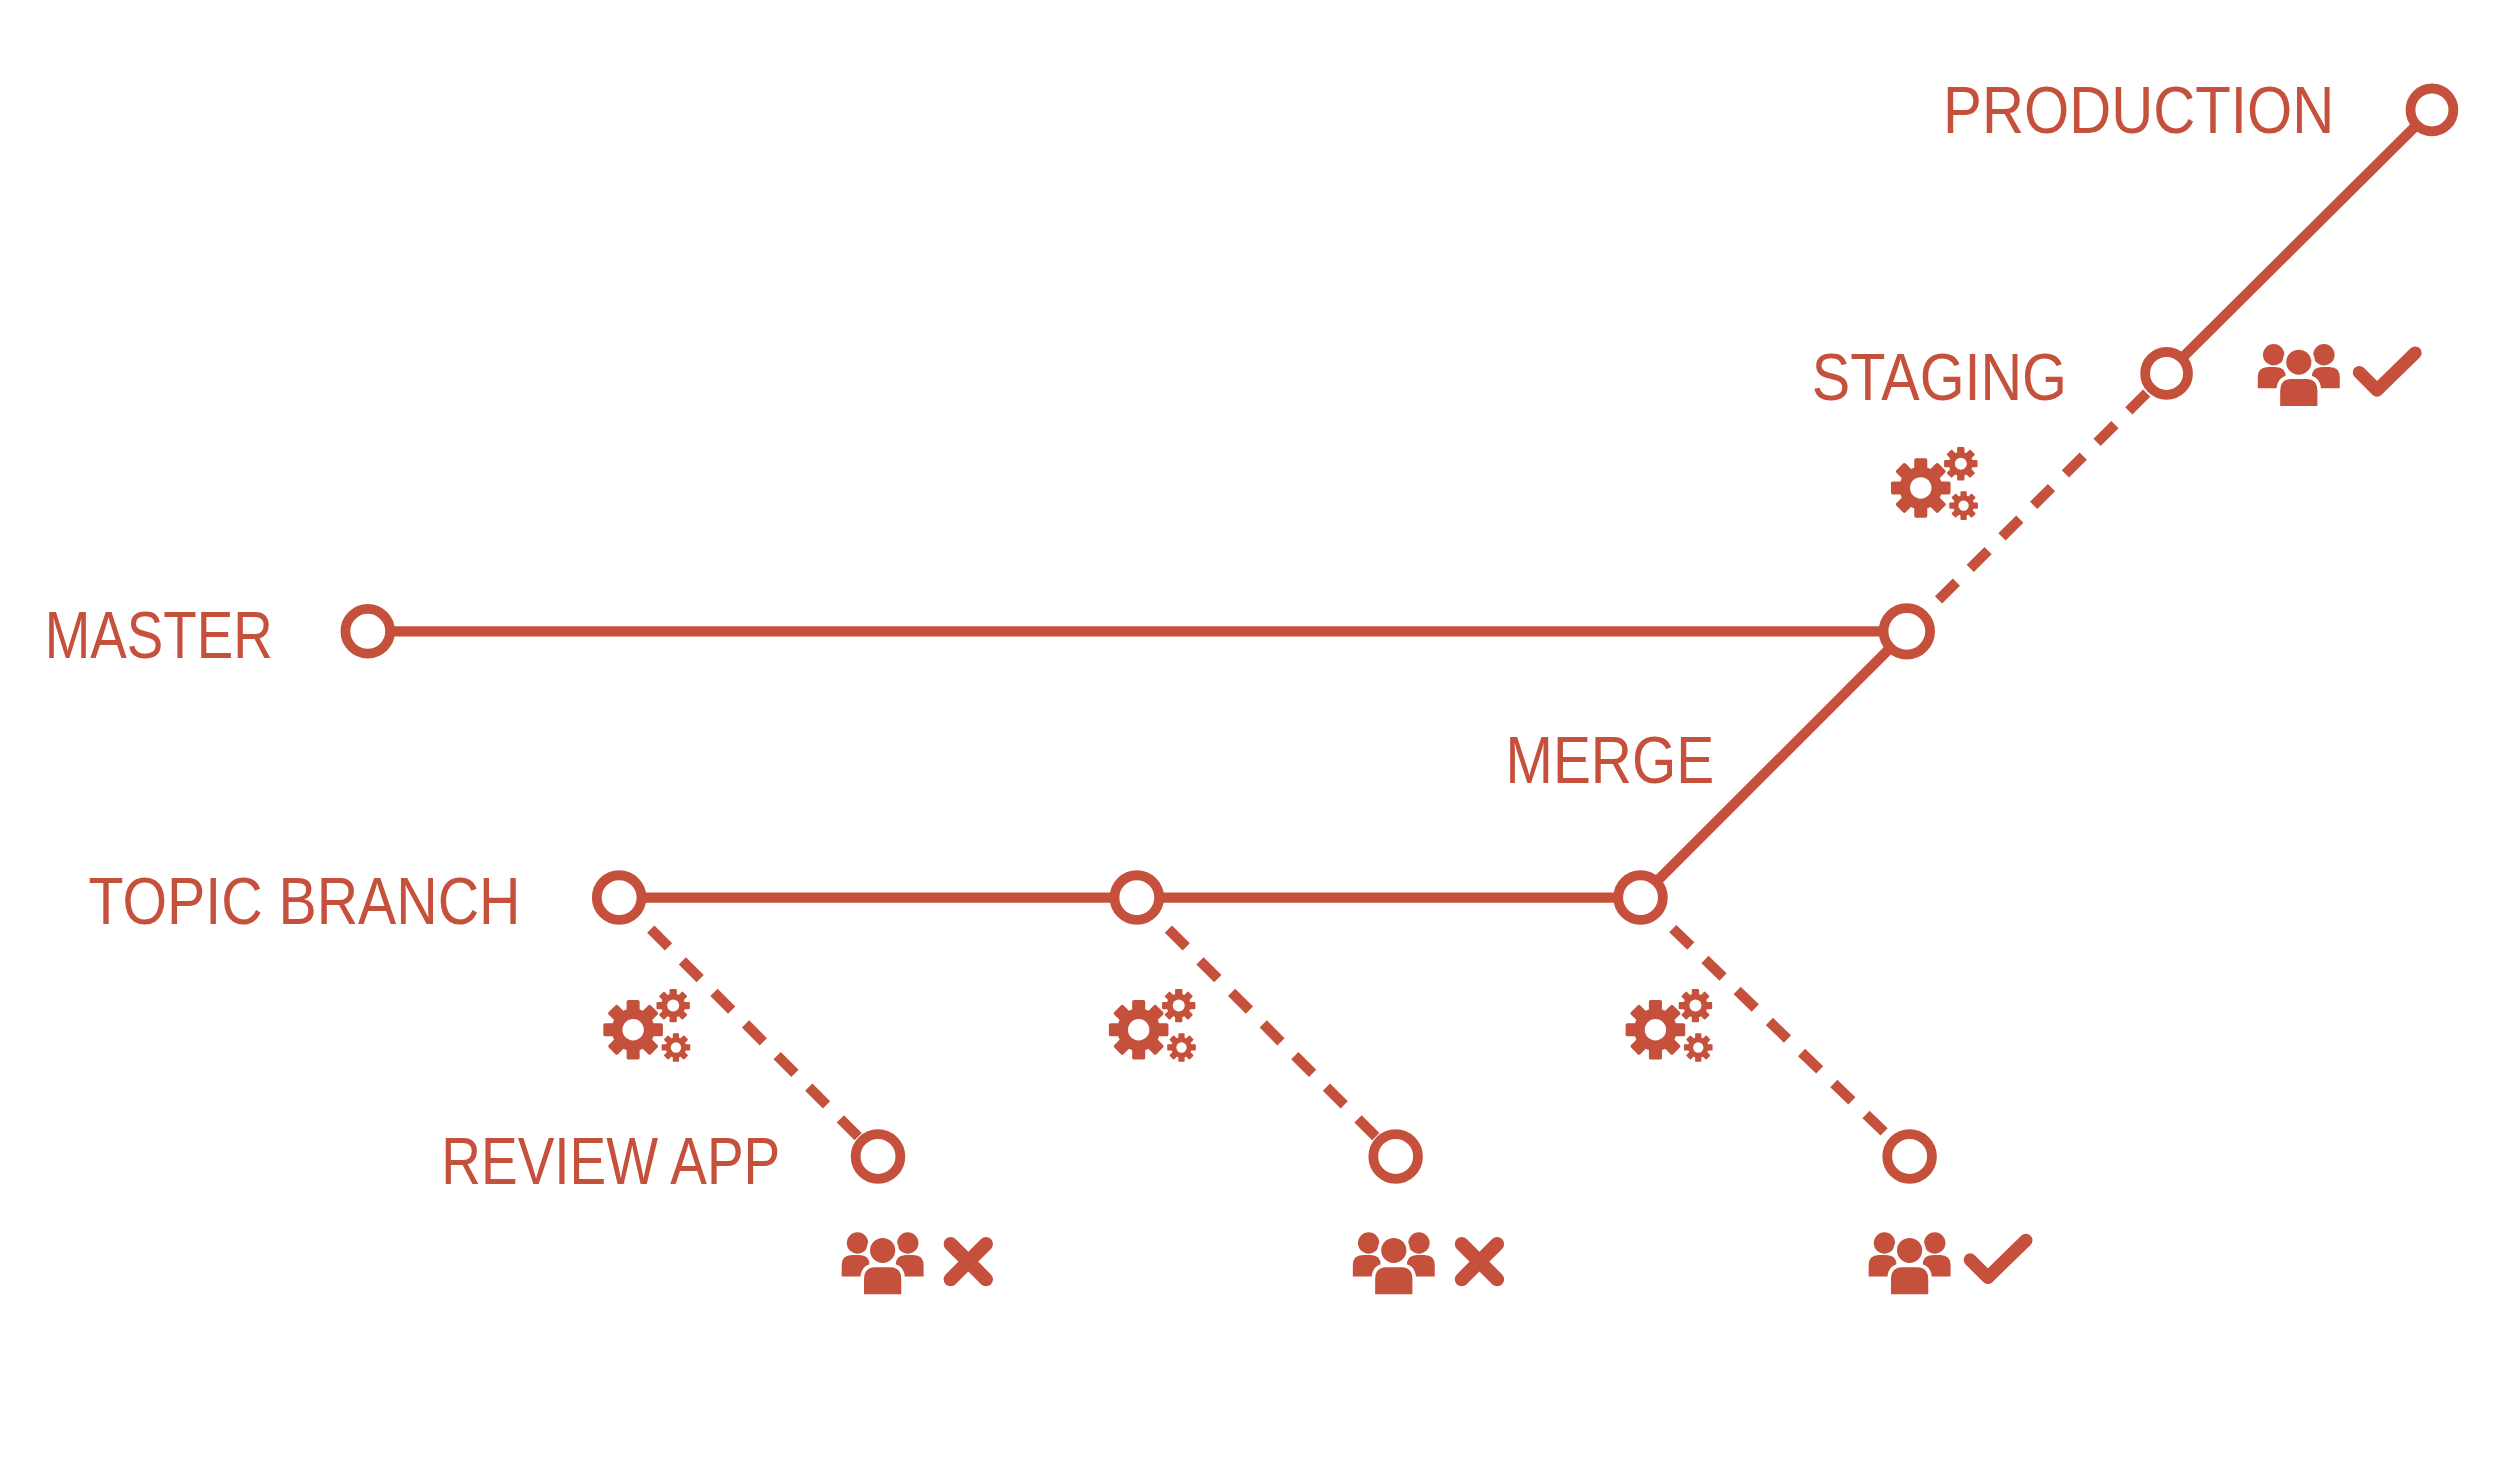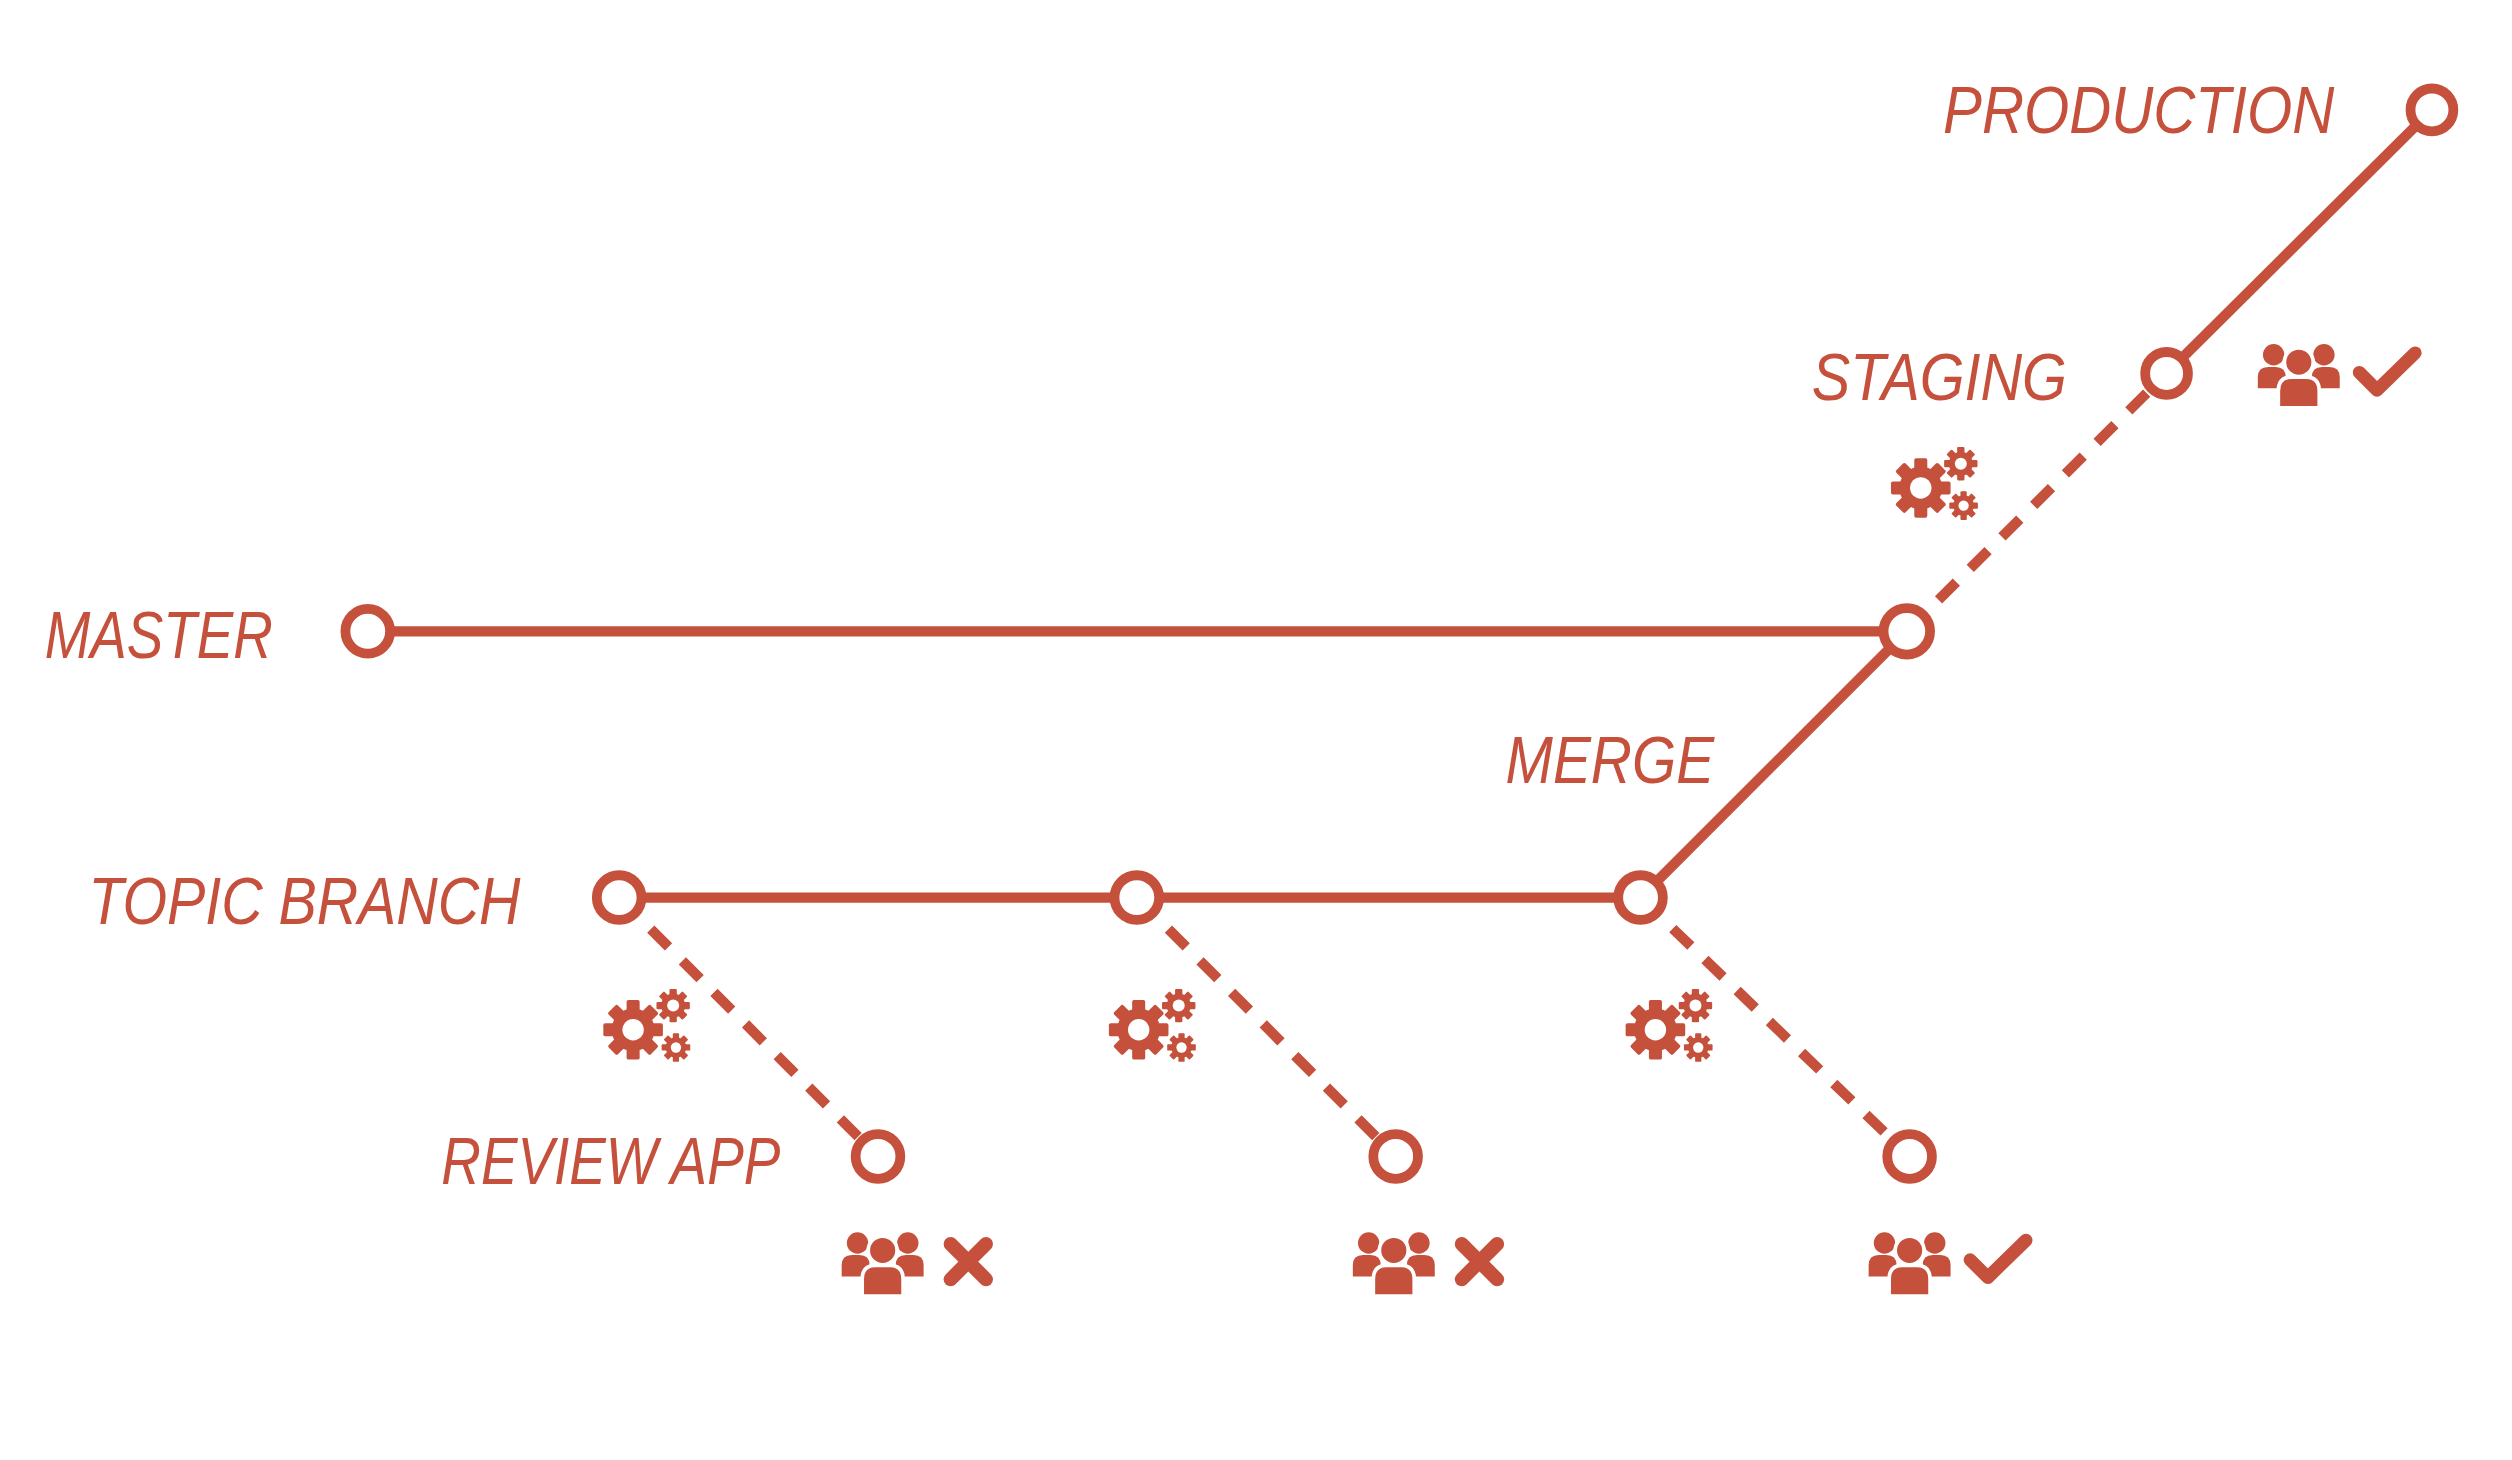--- a/index.html
+++ b/index.html
@@ -1,17 +1,17 @@
 <!DOCTYPE html>
 <html style="--accent: #C5503B; --bg: #ffffff;font-size:15px"><head>
 <meta charset="utf-8">
 <style>
   :root { --accent: #C5503B; --bg: #ffffff; }
   html, body { margin: 0; padding: 0; background: var(--bg); }
-  .stage { position: relative; width: 2512px; height: 1460px; background: var(--bg); overflow: hidden; font-style: italic; }
+  .stage { position: relative; width: 2512px; height: 1460px; background: var(--bg); overflow: hidden; }
   svg.diagram { position: absolute; inset: 0; display: block; }
   .af { fill: var(--accent); }
   .edge { stroke: var(--accent); stroke-width: 11; fill: none; }
   .edge.dashed { stroke-dasharray: 27 21; }
   .node { fill: #ffffff; stroke: var(--accent); stroke-width: 10.5; }
   .lbl {
     font-family: "Liberation Sans", "DejaVu Sans", sans-serif;
     font-size: 72px;
     font-weight: 400;
     fill: var(--accent);

